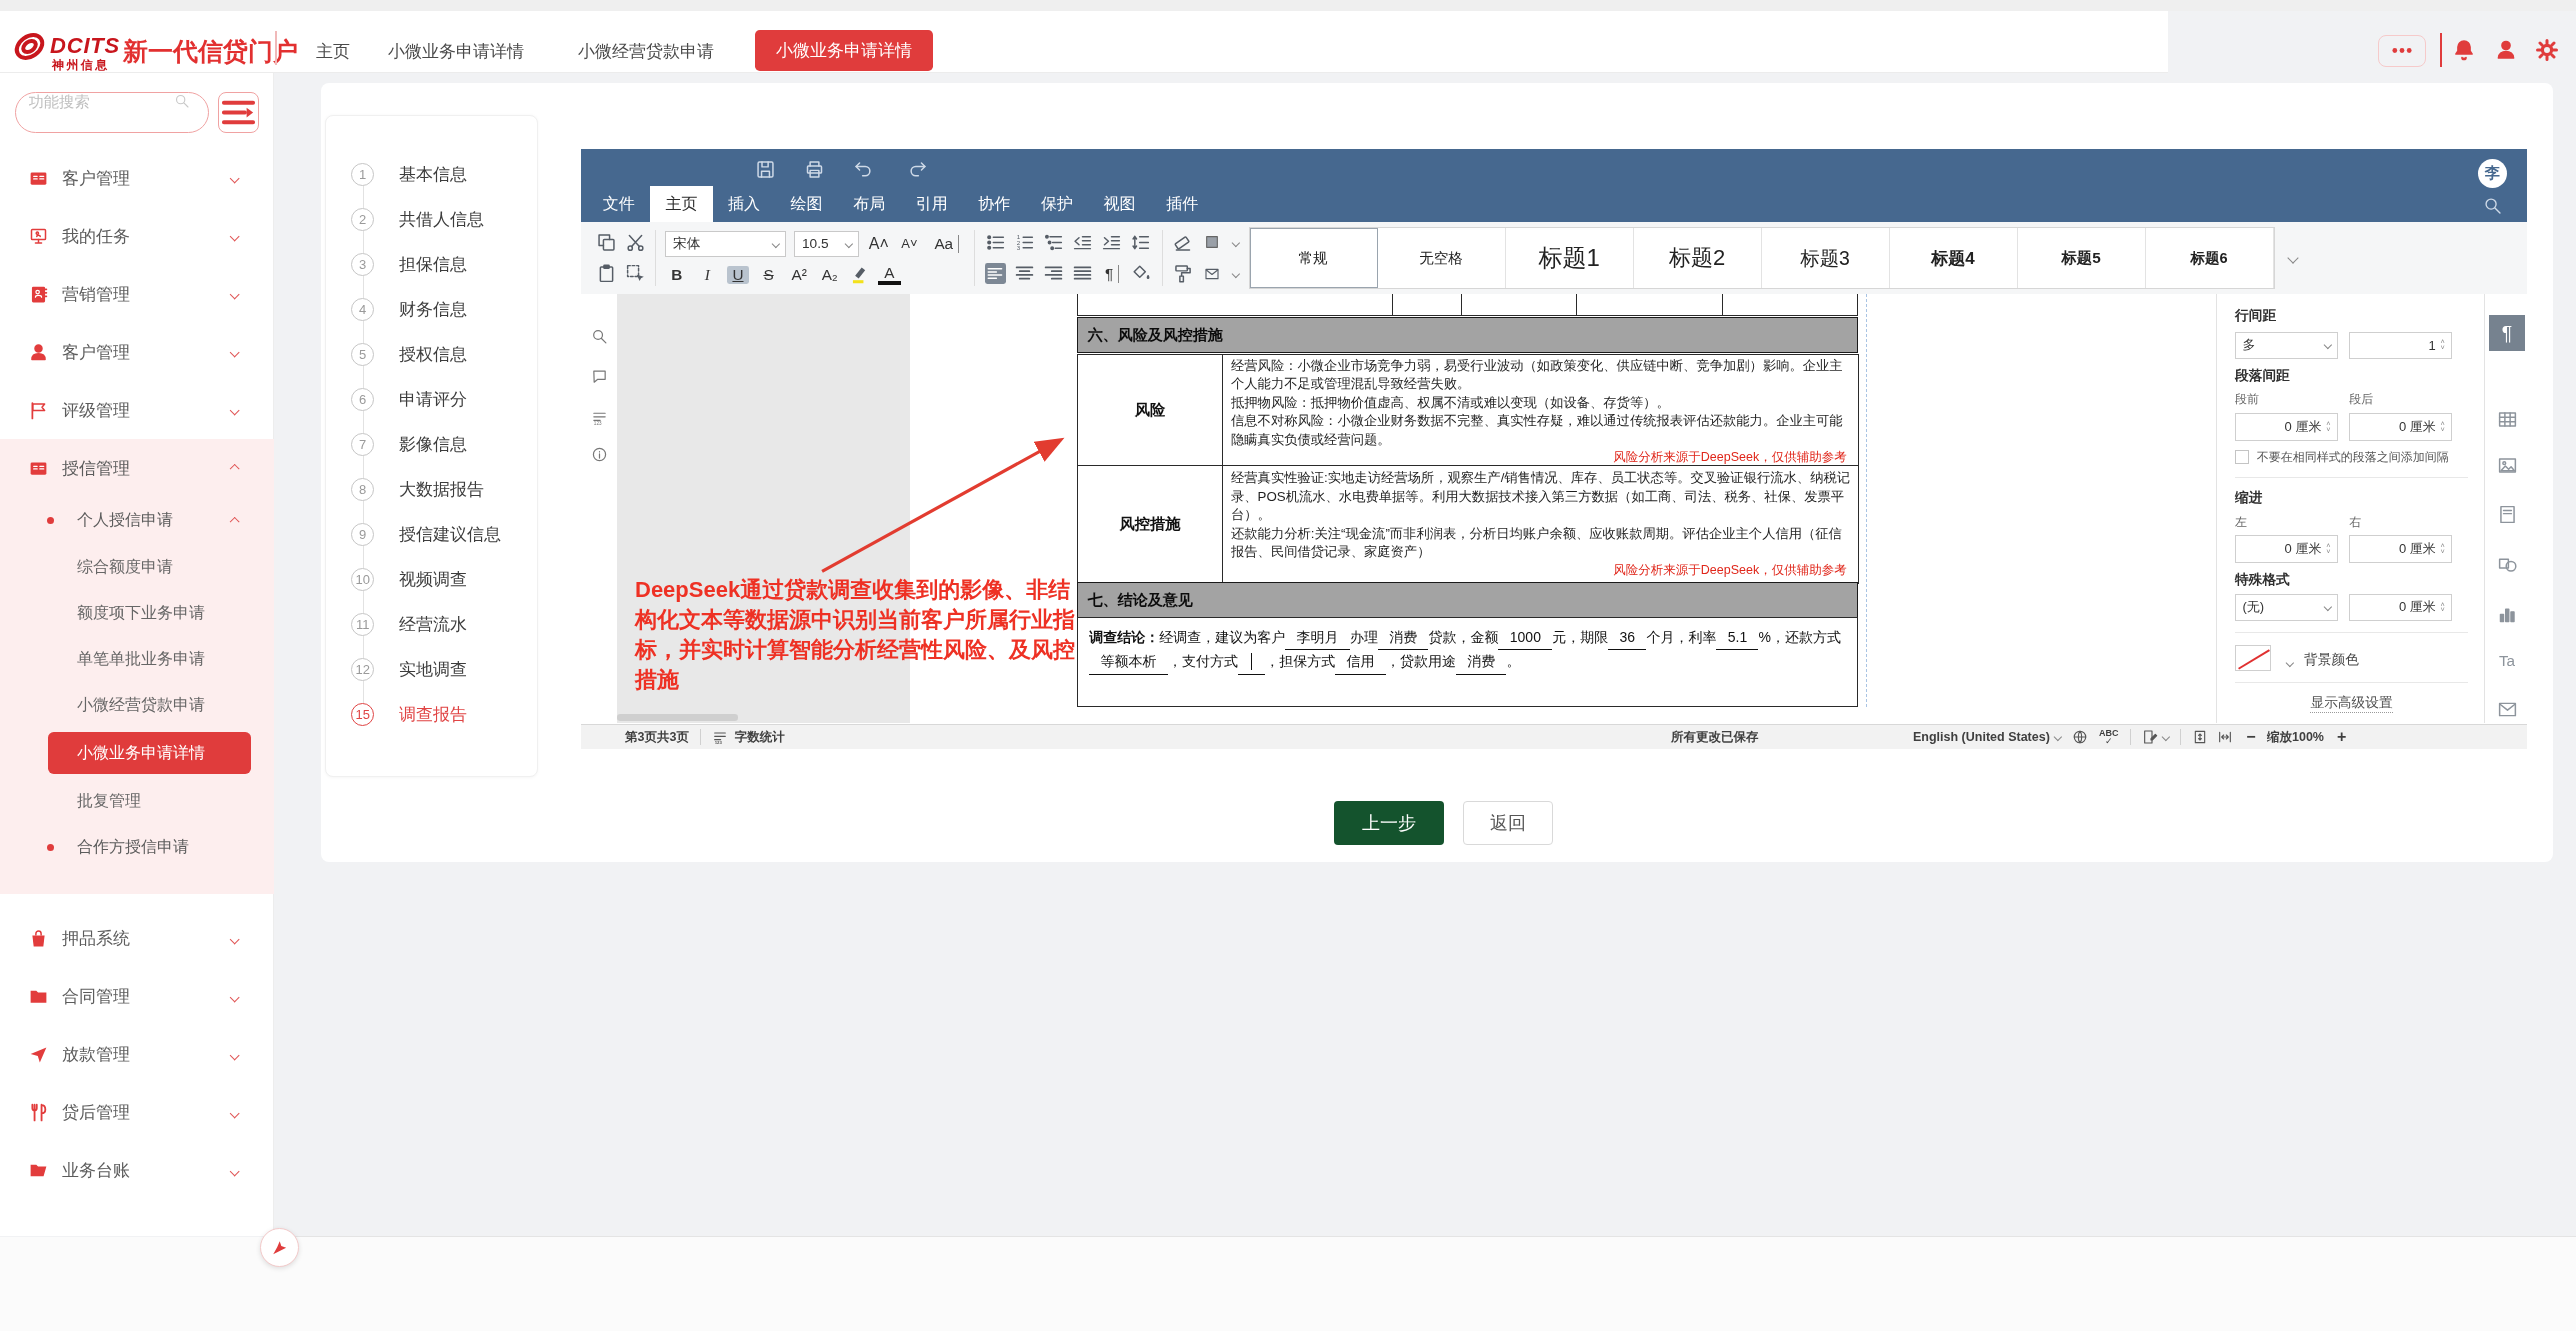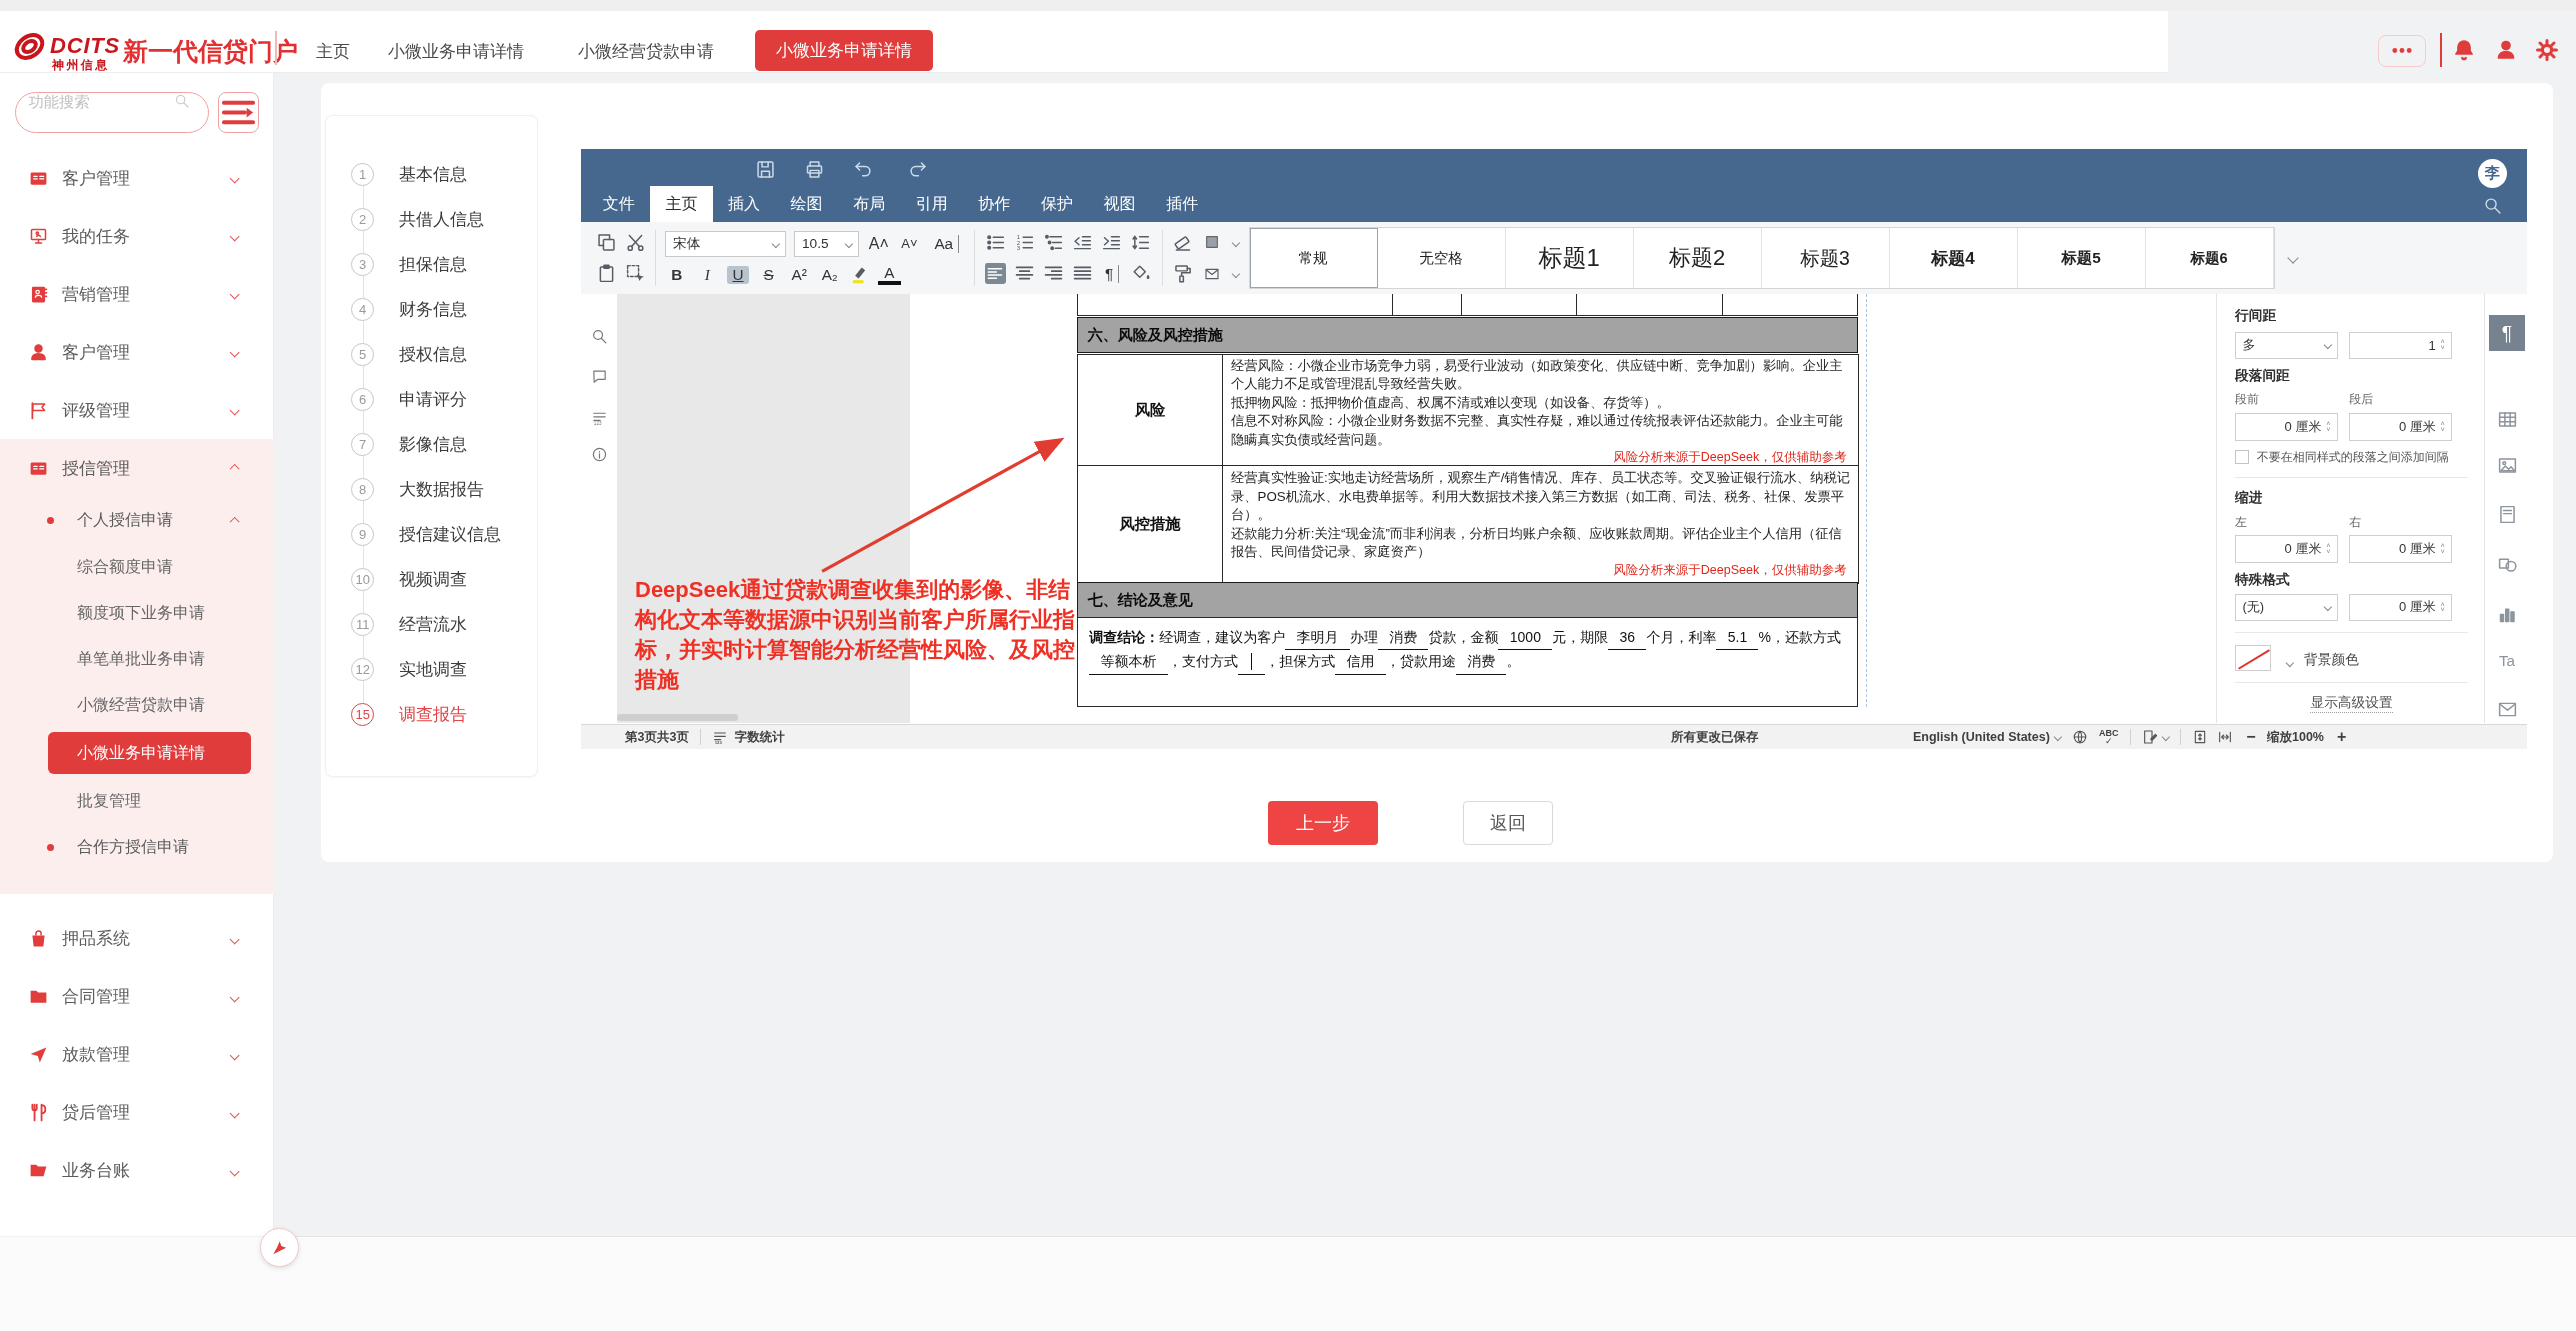--- a/index.html
+++ b/index.html
@@ -121,21 +121,21 @@
   #rstrip { position:absolute; left:1903px; top:145px; width:44px; height:429px; background:#fff; border-left:0.8px solid #e3e3e3; }
   .rtile { position:absolute; left:4px; width:36px; height:36px; display:flex; align-items:center; justify-content:center; color:#8d949c; cursor:pointer; }
   .rtile.active { background:#76828f; color:#fff; }
 
   
   #estatus { position:absolute; left:0; top:575px; width:1946px; height:25px; background:#f2f2f2; border-top:0.8px solid #d8d8d8; display:flex; align-items:center; font-size:12.5px; font-weight:bold; color:#3f3f3f; }
   .ssep { width:0.8px; height:16px; background:#d0d0d0; margin:0 11.3px; }
   .sico { width:16px; height:16px; color:#555; }
 
   
-  #btn-prev { left:1268px; top:801px; width:110px; height:44px; background:#ef4444; color:#fff; border:none; border-radius:4px; font-size:18px; cursor:pointer; }
+  #btn-prev { left:1334px; top:801px; width:110px; height:44px; background:#14532d; color:#fff; border:none; border-radius:4px; font-size:18px; cursor:pointer; }
   #btn-back { left:1463px; top:801px; width:90px; height:44px; background:#fff; color:#555; border:0.8px solid #d9d9d9; border-radius:4px; font-size:18px; cursor:pointer; }
   #footer-line { left:295px; top:1236px; width:2281px; height:0.8px; background:#e4e4e4; }
   #footer-band { left:0; top:1237px; width:2576px; height:94px; background:#fbfbfb; }
   #collapse-btn { left:260px; top:1228px; width:39px; height:39px; border-radius:50%; background:#fff; border:1.6px solid #f3caca; box-shadow:0 1.6px 4.8px rgba(0,0,0,.12); display:flex; align-items:center; justify-content:center; color:#e03c3c; z-index:8; }
 </style>
 </head>
 <body>
 
 <div class="abs" id="topstrip"></div>
 <div class="abs" id="navbar">

